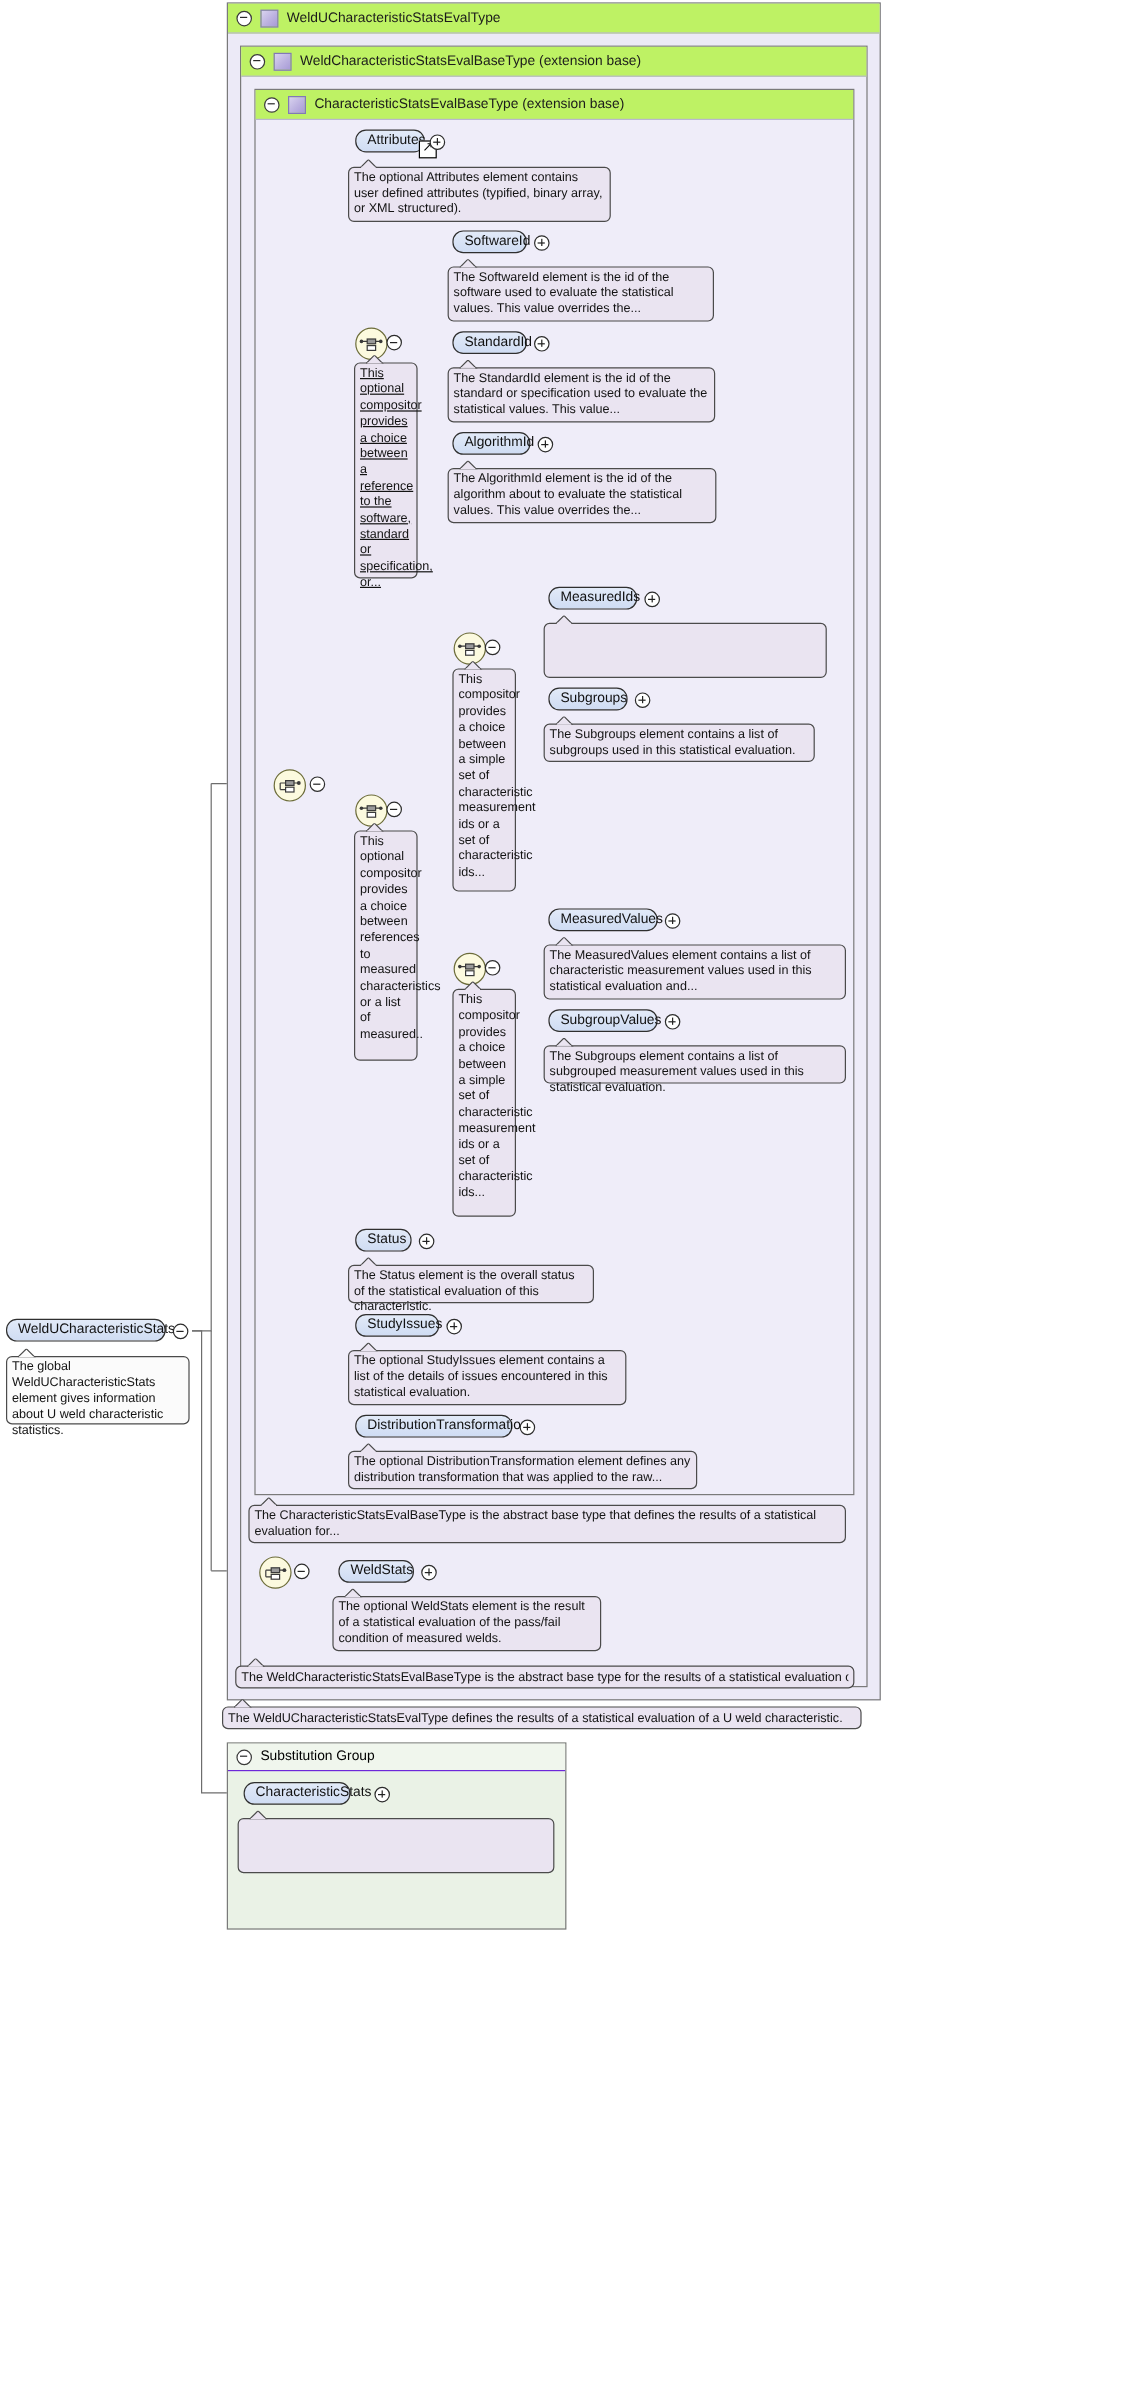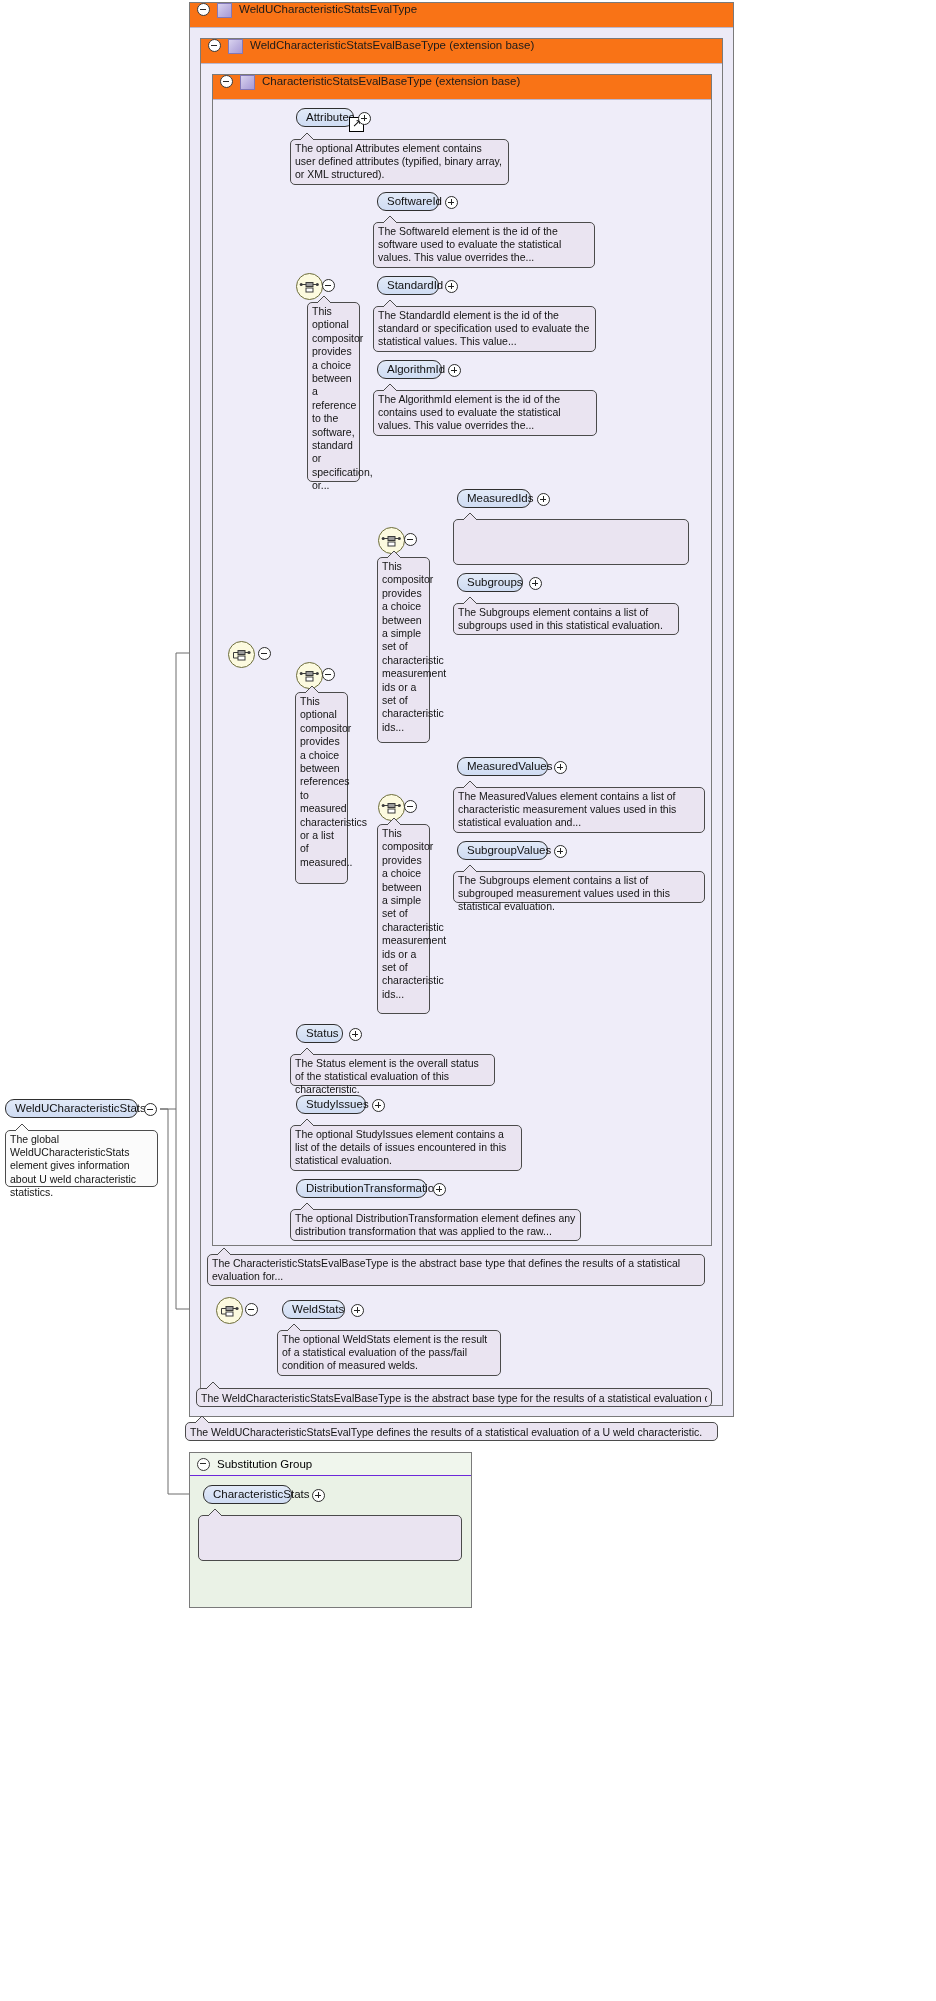--- a/index.html
+++ b/index.html
@@ -13,22 +13,22 @@
   
   .frame{
     position:absolute;box-sizing:border-box;
     border:1px solid #7a7a7a;background:#ecebf6;
   }
   .frame.lvl1{background:#eceaf7;}
   .frame.lvl2{background:#eeecf8;}
   .frame.lvl3{background:#efedf9;}
   .frame-head{
     position:absolute;left:0;top:0;height:25px;width:100%;
-    border-bottom:1px solid #b9b7cf;background:#f97316;
-    display:flex;align-items:flex-start;gap:7px;padding-left:7px;
+    border-bottom:1px solid #b9b7cf;background:#bef264;
+    display:flex;align-items:center;gap:7px;padding-left:7px;
     box-sizing:border-box;font-size:11.5px;color:#1b1b1b;
   }
 
   
   .toggle{
     width:11px;height:11px;border:1px solid #3a3a3a;border-radius:50%;
     background:#fff;position:relative;flex:0 0 auto;display:inline-block;
   }
   .toggle::before{
     content:"";position:absolute;left:2px;top:4.5px;width:6px;height:1px;background:#2a2a2a;
@@ -202,21 +202,21 @@
   <svg width="25" height="25" viewBox="0 0 25 25">
     <rect x="9" y="8.5" width="7" height="4" fill="#9a9a9a" stroke="#3a3a3a" stroke-width="1"></rect>
     <rect x="9" y="14" width="7" height="4" fill="#fff" stroke="#3a3a3a" stroke-width="1"></rect>
     <line x1="4.5" y1="10.5" x2="9" y2="10.5" stroke="#3a3a3a"></line>
     <line x1="16" y1="10.5" x2="20.5" y2="10.5" stroke="#3a3a3a"></line>
     <circle cx="4.2" cy="10.5" r="1.5" fill="#3a3a3a"></circle>
     <circle cx="20.3" cy="10.5" r="1.5" fill="#3a3a3a"></circle>
   </svg>
 </div>
 <div class="nminus" style="left:322px;top:279px;"></div>
-<div class="ann narrow abs" style="left:307px;top:302px;width:53px;height:180px;">
+<div class="ann narrow abs" style="left:295px;top:302px;width:53px;height:180px;text-decoration:underline;">
   <svg width="16" height="7" style="position:absolute;left:9px;top:-7px;">
     <polygon points="0,7 7,0 14,7" fill="#eae4f1" stroke="#4b4b4b" stroke-width="1"></polygon>
     <line x1="1" y1="7" x2="13" y2="7" stroke="#eae4f1" stroke-width="2"></line>
   </svg>
   <span>This optional compositor  provides a choice between a reference to the software, standard or specification, or...</span>
 </div>
 
 <div class="comp" style="left:296px;top:662px;">
   <svg width="25" height="25" viewBox="0 0 25 25">
     <rect x="9" y="8.5" width="7" height="4" fill="#9a9a9a" stroke="#3a3a3a" stroke-width="1"></rect>
@@ -320,21 +320,21 @@
   <span>The StandardId element is the id of the standard or specification used to evaluate the statistical values. This value...</span>
 </div>
 
 <div class="node abs" style="left:377px;top:360px;width:65px;">AlgorithmId</div>
 <div class="nplus" style="left:448px;top:364px;"></div>
 <div class="ann abs" style="left:373px;top:390px;width:224px;height:46px;">
   <svg width="16" height="7" style="position:absolute;left:9px;top:-7px;">
     <polygon points="0,7 7,0 14,7" fill="#eae4f1" stroke="#4b4b4b" stroke-width="1"></polygon>
     <line x1="1" y1="7" x2="13" y2="7" stroke="#eae4f1" stroke-width="2"></line>
   </svg>
-  <span>The AlgorithmId element is the id of the contains used to evaluate the statistical values. This value overrides the...</span>
+  <span>The AlgorithmId element is the id of the algorithm about to evaluate the statistical values. This value overrides the...</span>
 </div>
 
 <div class="node abs" style="left:457px;top:489px;width:74px;">MeasuredIds</div>
 <div class="nplus" style="left:537px;top:493px;"></div>
 <div class="ann abs" style="left:453px;top:519px;width:236px;height:46px;">
   <svg width="16" height="7" style="position:absolute;left:9px;top:-7px;">
     <polygon points="0,7 7,0 14,7" fill="#eae4f1" stroke="#4b4b4b" stroke-width="1"></polygon>
     <line x1="1" y1="7" x2="13" y2="7" stroke="#eae4f1" stroke-width="2"></line>
   </svg>
 </div>

